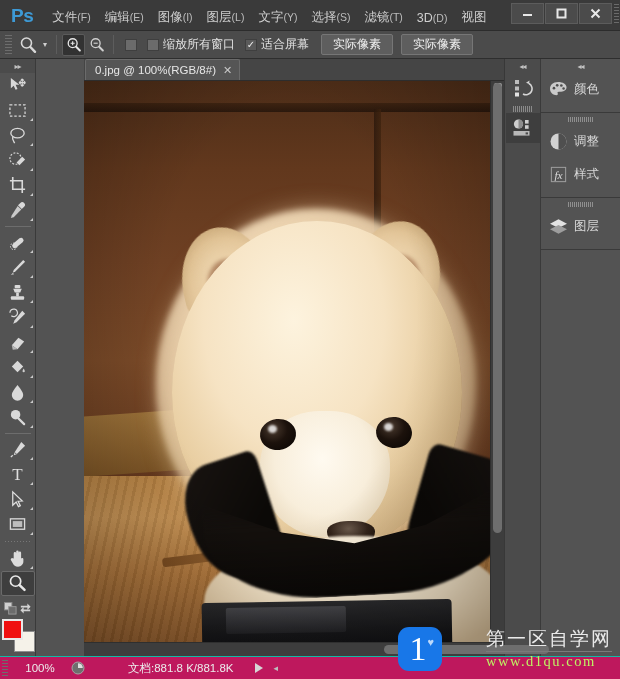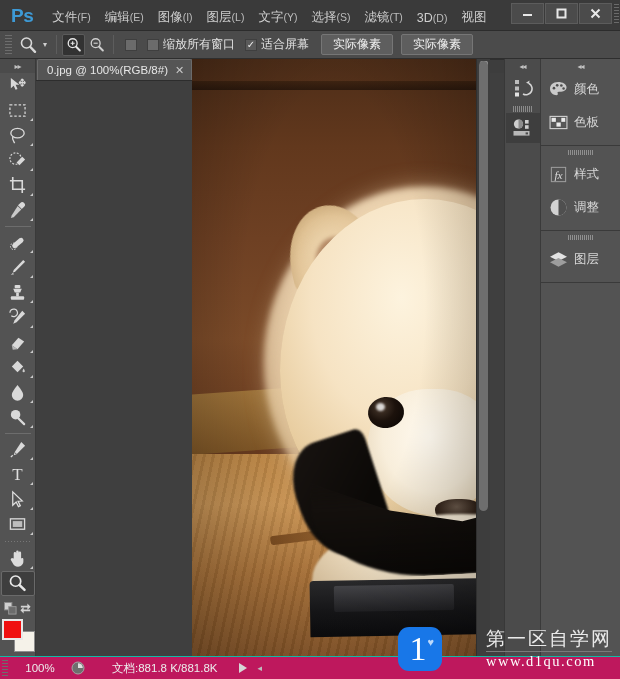--- a/index.html
+++ b/index.html
@@ -125,22 +125,22 @@
   .sw-fg {
     position: absolute; left: 1px; top: 0; width: 21px; height: 21px;
     border: 2px solid #e8e8e8; cursor: pointer;
   }
   .sw-bg {
     position: absolute; left: 13px; top: 12px; width: 21px; height: 21px;
     border: 1px solid #8d8d8d; cursor: pointer;
   }
 
   
-  .docarea { flex: 1 1 auto; display: flex; flex-direction: row; min-width: 0;
-             background: #3f3f3f; }
+  .docarea { flex: 1 1 auto; display: flex; flex-direction: column; min-width: 0;
+             background: #3f3f3f; margin-left: 48px; }
   .tabbar {
     height: 22px; background: #454545; display: flex; align-items: flex-end;
     flex: 0 0 22px; border-bottom: 1px solid #2d2d2d; padding-left: 1px;
   }
   .doctab {
     height: 21px; background: #555; border: 1px solid #6b6b6b;
     border-bottom: none; display: flex; align-items: center; gap: 7px;
     padding: 0 7px 0 9px; font-size: 11.5px; color: #e6e6e6;
     border-radius: 2px 2px 0 0; cursor: pointer; white-space: nowrap;
   }
@@ -217,21 +217,21 @@
   }
   .st-grip {
     width: 6px; height: 16px; margin: 0 4px 0 2px;
     background: repeating-linear-gradient(to bottom, #6d6d6d 0 1px, transparent 1px 3px);
   }
   .st-zoom {
     width: 56px; text-align: center; padding: 2px 0; color: #ececec;
     cursor: text;
   }
   .st-icon { width: 20px; display: flex; align-items: center; justify-content: center; }
-  .st-doc { flex: 0 0 auto; margin-left: 24px; color: #ececec; }
+  .st-doc { flex: 0 0 auto; margin-left: 40px; color: #ececec; }
   .st-tri {
     margin-left: 22px; width: 0; height: 0;
     border-top: 5px solid transparent; border-bottom: 5px solid transparent;
     border-left: 8px solid #d6d6d6; cursor: pointer;
   }
   .st-left-arrow { margin-left: 10px; font-size: 9px; color: #bdbdbd; cursor: pointer; }
 
   
   .watermark {
     position: absolute; right: 8px; bottom: 8px; display: flex;
@@ -248,21 +248,21 @@
   .wm-heart {
     position: absolute; right: 8px; top: 9px; font-size: 11px; color: #bcd9fb;
   }
   .wm-text { display: flex; flex-direction: column; margin-left: 37px; }
   .wm-cn {
     font-family: "Liberation Serif", "DejaVu Serif", serif;
     font-size: 19px; color: #e9e9e9; letter-spacing: 2px; line-height: 1.15;
   }
   .wm-url {
     font-family: "Liberation Serif", "DejaVu Serif", serif;
-    font-size: 14.5px; color: #ffffff; letter-spacing: 1.5px;
+    font-size: 14.5px; color: #bef264; letter-spacing: 1.5px;
     border-top: 1px solid #7a7a7a; padding-top: 1px; margin-top: 1px;
   }
 
   
   .scene { position: absolute; inset: 0; overflow: hidden;
            background: #6b4628; }
   .bg-cabinet {
     position: absolute; left: 0; top: 0; right: 0; height: 400px;
     background:
       linear-gradient(to bottom, #4d2d18 0%, #62381d 22%, #6e4023 45%, #7a4a28 70%, #66391e 100%);
@@ -775,57 +775,43 @@
             <svg width="19" height="17" viewBox="0 0 20 18">
               <path d="M9.5 1 C4 1 1 4.4 1 8.2 1 12.4 4.4 15 8 15 c1.6 0 1.6-1.2 1.1-1.9 -.6-.9 .1-1.8 1.2-1.8 h2.6 c3.4 0 5.6-2 5.6-4.6C18.5 3.2 14.6 1 9.5 1Z" fill="#c9c9c9"></path>
               <circle cx="5.2" cy="7.6" r="1.4" fill="#4c4c4c"></circle>
               <circle cx="8.6" cy="4.6" r="1.4" fill="#4c4c4c"></circle>
               <circle cx="13" cy="4.8" r="1.4" fill="#4c4c4c"></circle>
               <circle cx="15.4" cy="8" r="1.3" fill="#4c4c4c"></circle>
             </svg>
           </span>
           <span class="plabel">颜色</span>
         </div>
-        <div class="prow">
-          <span class="pico">
-            <svg width="19" height="15" viewBox="0 0 20 16">
-              <rect x="1" y="1.5" width="18" height="13" fill="none" stroke="#cfcfcf" stroke-width="1.2"></rect>
-              <rect x="2.6" y="3" width="4.6" height="4.3" fill="#eaeaea"></rect>
-              <rect x="7.8" y="3" width="4.6" height="4.3" fill="#585858"></rect>
-              <rect x="13" y="3" width="4.2" height="4.3" fill="#eaeaea"></rect>
-              <rect x="2.6" y="8" width="4.6" height="4.4" fill="#585858"></rect>
-              <rect x="7.8" y="8" width="4.6" height="4.4" fill="#eaeaea"></rect>
-              <rect x="13" y="8" width="4.2" height="4.4" fill="#585858"></rect>
-            </svg>
-          </span>
-          <span class="plabel">色板</span>
-        </div>
       </div>
 
       <div class="pgroup">
         <div class="pgroup-handle">
             <span class="dots"></span>
           </div>
+        <div class="prow">
+          <span class="pico">
+            <svg width="19" height="19" viewBox="0 0 20 20">
+              <circle cx="10" cy="10" r="8.4" fill="#d2d2d2"></circle>
+              <path d="M10 1.6 a8.4 8.4 0 0 1 0 16.8 Z" fill="#4f4f4f"></path>
+            </svg>
+          </span>
+          <span class="plabel">调整</span>
+        </div>
         <div class="prow">
           <span class="pico">
             <svg width="19" height="19" viewBox="0 0 20 20">
               <rect x="2.5" y="2.5" width="15" height="15" fill="none" stroke="#9c9c9c" stroke-width="1.1"></rect>
               <text x="10" y="14.5" font-family="Liberation Serif, serif" font-size="12" font-style="italic" fill="#dcdcdc" text-anchor="middle">fx</text>
             </svg>
           </span>
           <span class="plabel">样式</span>
-        </div>
-        <div class="prow">
-          <span class="pico">
-            <svg width="19" height="19" viewBox="0 0 20 20">
-              <circle cx="10" cy="10" r="8.4" fill="#d2d2d2"></circle>
-              <path d="M10 1.6 a8.4 8.4 0 0 1 0 16.8 Z" fill="#4f4f4f"></path>
-            </svg>
-          </span>
-          <span class="plabel">调整</span>
         </div>
       </div>
 
       <div class="pgroup">
         <div class="pgroup-handle">
             <span class="dots"></span>
           </div>
         <div class="prow">
           <span class="pico">
             <svg width="19" height="17" viewBox="0 0 20 18">

